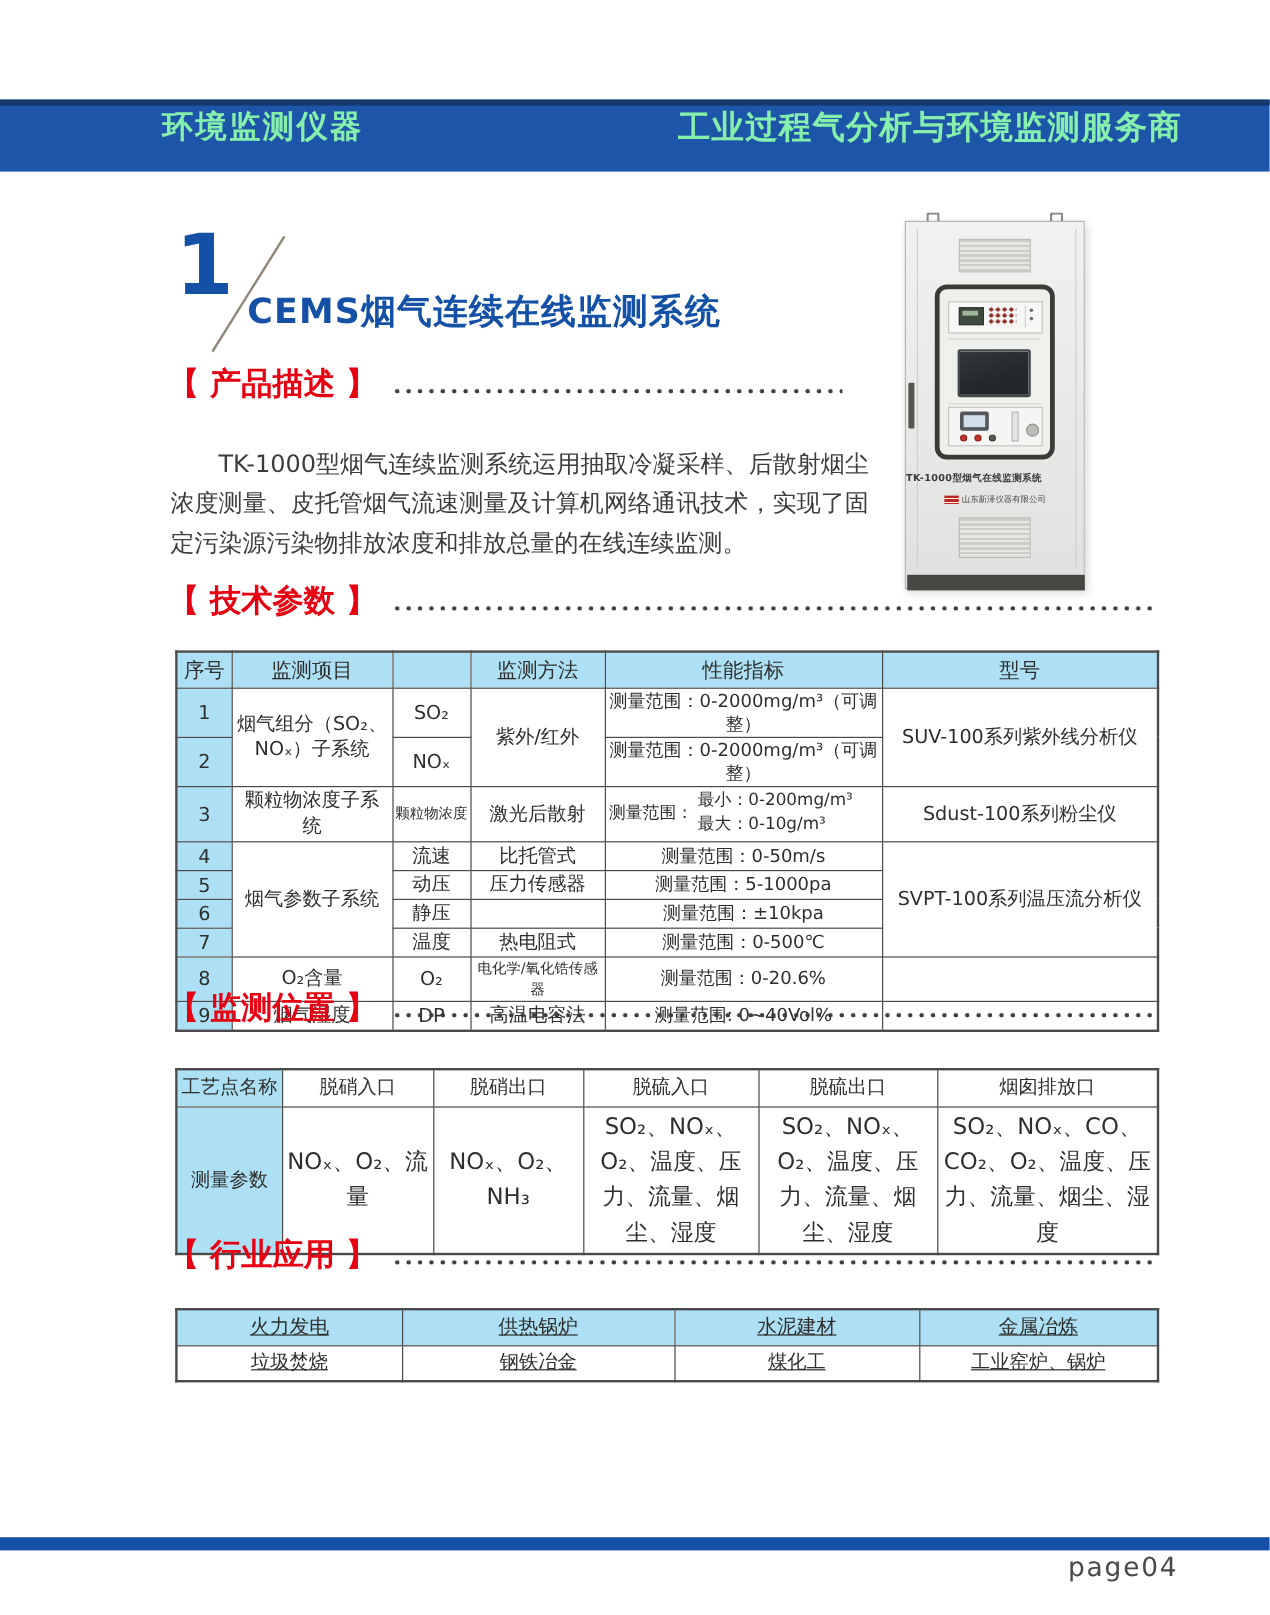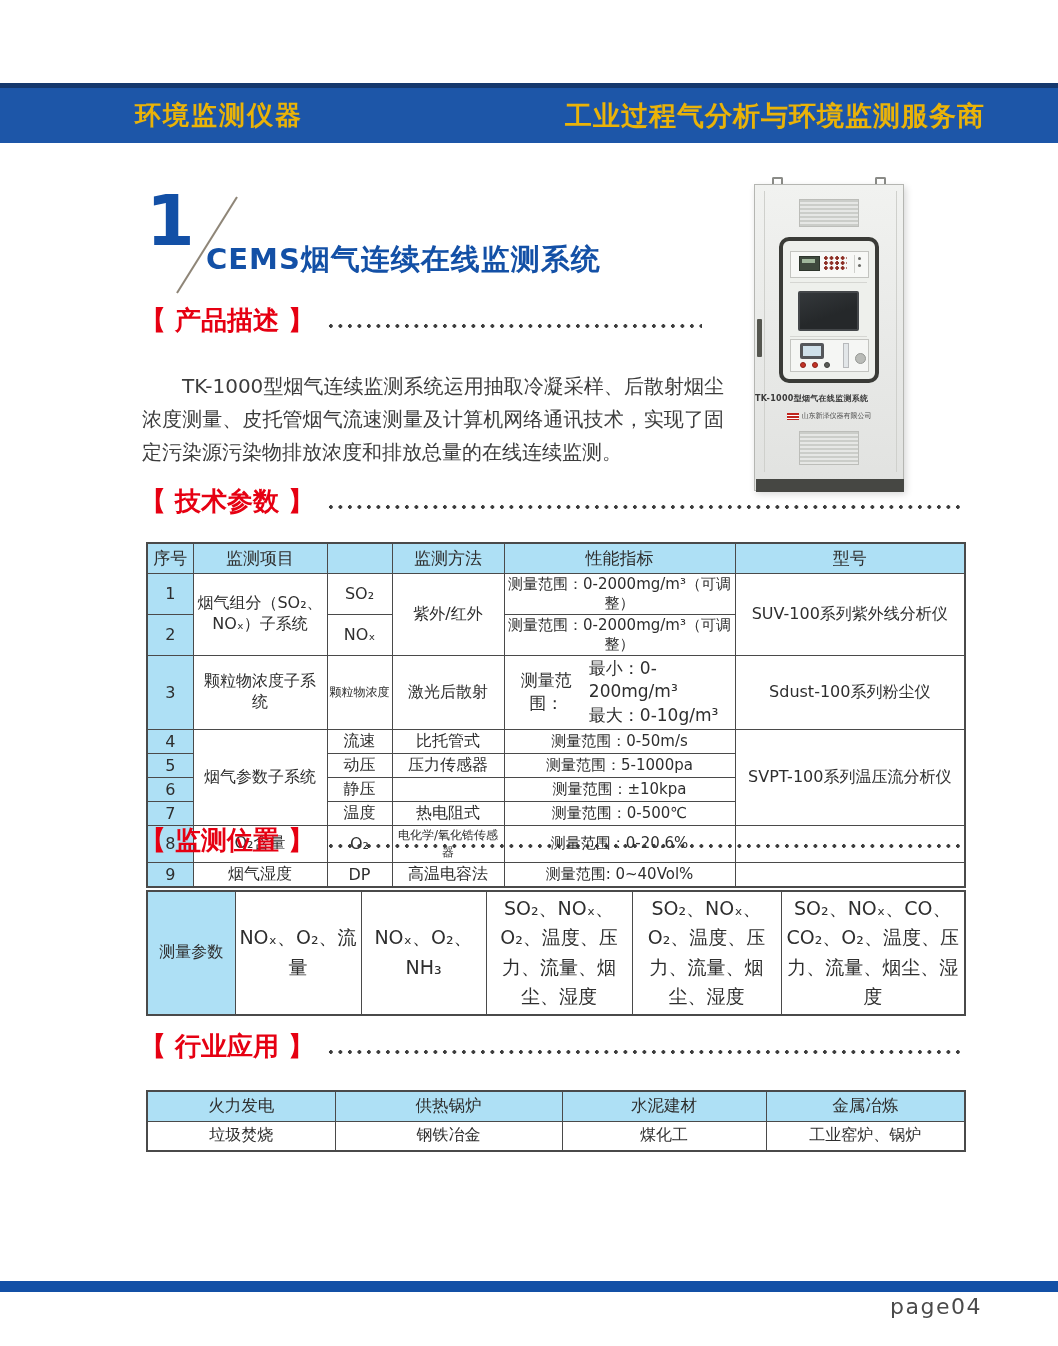--- a/index.html
+++ b/index.html
@@ -6,22 +6,22 @@
   body {
     width:1058px; height:1346px; position:relative; overflow:hidden;
     font-family:"DejaVu Sans","Liberation Sans",sans-serif;
     -webkit-font-smoothing:antialiased;
   }
 
   
   .top-bar {
     position:absolute; left:0; top:83px; width:1058px; height:60px;
     background:#1d56a8; border-top:5px solid #15386d; box-sizing:border-box;
-    display:flex; align-items:center; justify-content:space-between;
-    padding:0 73px 0 135px; color:#eab308;
+    display:flex; align-items:flex-start; justify-content:space-between;
+    padding:0 73px 0 135px; color:#86efac;
   }
   .top-bar .left-title  { font-size:26px; font-weight:bold; letter-spacing:2px; }
   .top-bar .right-title { font-size:27px; font-weight:bold; letter-spacing:1px; }
 
   
   .hero-num {
     position:absolute; left:146px; top:186px; font-size:70px; line-height:1;
     font-weight:bold; color:#1350a6;
   }
   .hero-slash { position:absolute; left:172px; top:194px; }
@@ -54,28 +54,28 @@
   table.tbl {
     position:absolute; border-collapse:collapse; table-layout:fixed;
     color:#2e2e2e; text-align:center; border:2px solid #4a4a4a;
   }
   table.tbl td { border:1px solid #4a4a4a; padding:1px 3px; overflow:hidden; vertical-align:middle; }
   .hd { background:#aee0f5; }
   #tech-table { left:146px; top:542px; width:818px; font-size:16px;padding-left:41px; }
   #tech-table td.hdr { font-size:17px; }
   #tech-table td.small { font-size:12px; padding:1px 1px; }
   #tech-table td.perf { font-size:15px; }
-  .perf3 { display:flex; justify-content:space-between; align-items:center; gap:4px; font-size:17px; }
+  .perf3 { display:flex; justify-content:flex-start; align-items:center; gap:4px; font-size:14px; }
   .perf3 .stack { display:flex; flex-direction:column; text-align:left; line-height:1.4; }
 
   #pos-table { left:146px; top:890px; width:818px; font-size:16px; }
   #pos-table td.hdr { font-size:17px; }
   #pos-table td.param { font-size:19px; line-height:1.55; padding:2px 3px; }
 
-  #ind-table { left:146px; top:1090px; width:818px; font-size:16px; }
+  #ind-table { left:146px; top:1090px; width:818px; font-size:16px;text-decoration:underline; }
   #ind-table td.hdr { font-size:16.5px; }
 
   
   .footer-bar { position:absolute; left:0; top:1281px; width:1058px; height:11px; background:#1350a6; }
   .page-num   { position:absolute; right:76px; top:1294px; font-size:22px; color:#4a4a4a; letter-spacing:1.5px; }
 
   
   .cabinet { position:absolute; left:752px; top:177px; width:154px; height:314px; }
   .cab-hook { position:absolute; top:0; width:7px; height:8px; border:2px solid #8b8c88; border-bottom:none; border-radius:2px 2px 0 0; background:transparent; }
   .cab-hook.l { left:20px; } .cab-hook.r { right:20px; }
@@ -294,20 +294,28 @@
   <table class="tbl" id="pos-table">
     <colgroup>
       <col style="width:88px">
         <col style="width:126px">
         <col style="width:125px">
       <col style="width:146px">
         <col style="width:149px">
         <col style="width:184px">
     </colgroup>
     <tbody>
+    <tr style="height:31px">
+      <td class="hd">工艺点名称</td>
+      <td>脱硝入口</td>
+      <td>脱硝出口</td>
+      <td>脱硫入口</td>
+      <td>脱硫出口</td>
+      <td>烟囱排放口</td>
+    </tr>
     <tr style="height:58px">
       <td class="hd">测量参数</td>
       <td class="param">NOₓ、O₂、流量</td>
       <td class="param">NOₓ、O₂、NH₃</td>
       <td class="param">SO₂、NOₓ、O₂、温度、压力、流量、烟尘、湿度</td>
       <td class="param">SO₂、NOₓ、O₂、温度、压力、流量、烟尘、湿度</td>
       <td class="param">SO₂、NOₓ、CO、CO₂、O₂、温度、压力、流量、烟尘、湿度</td>
     </tr>
   </tbody>
     </table>

